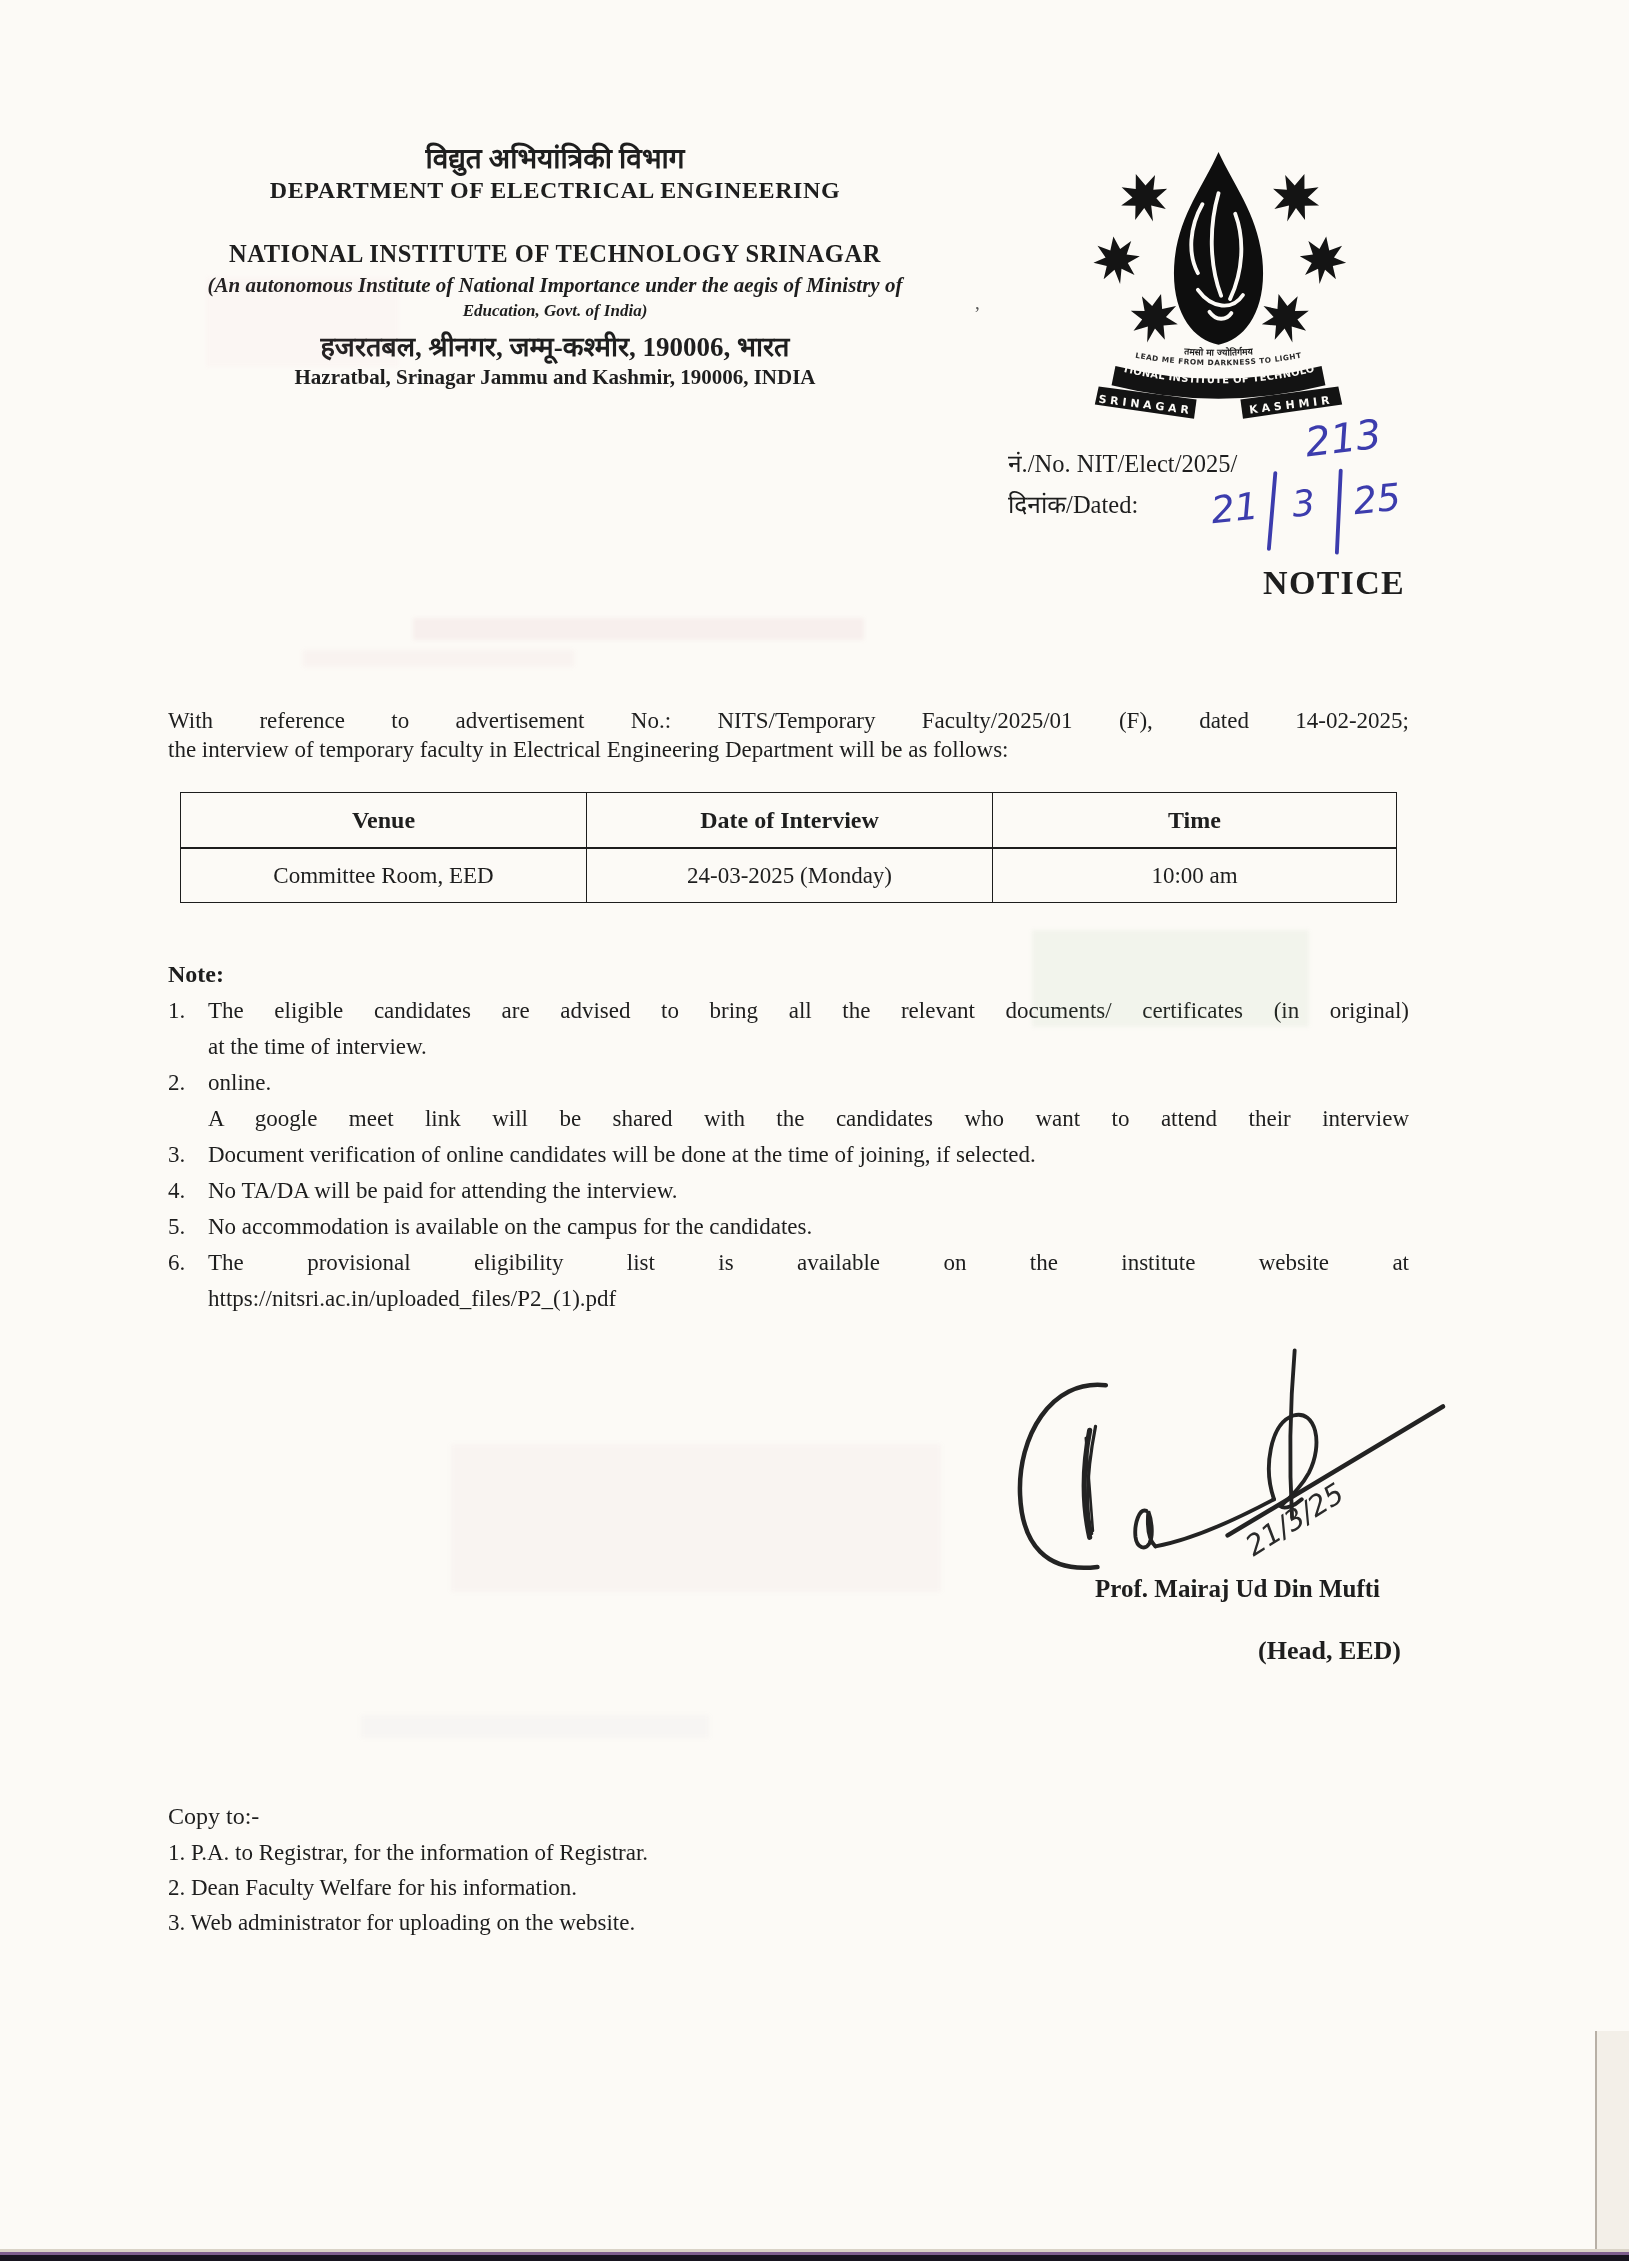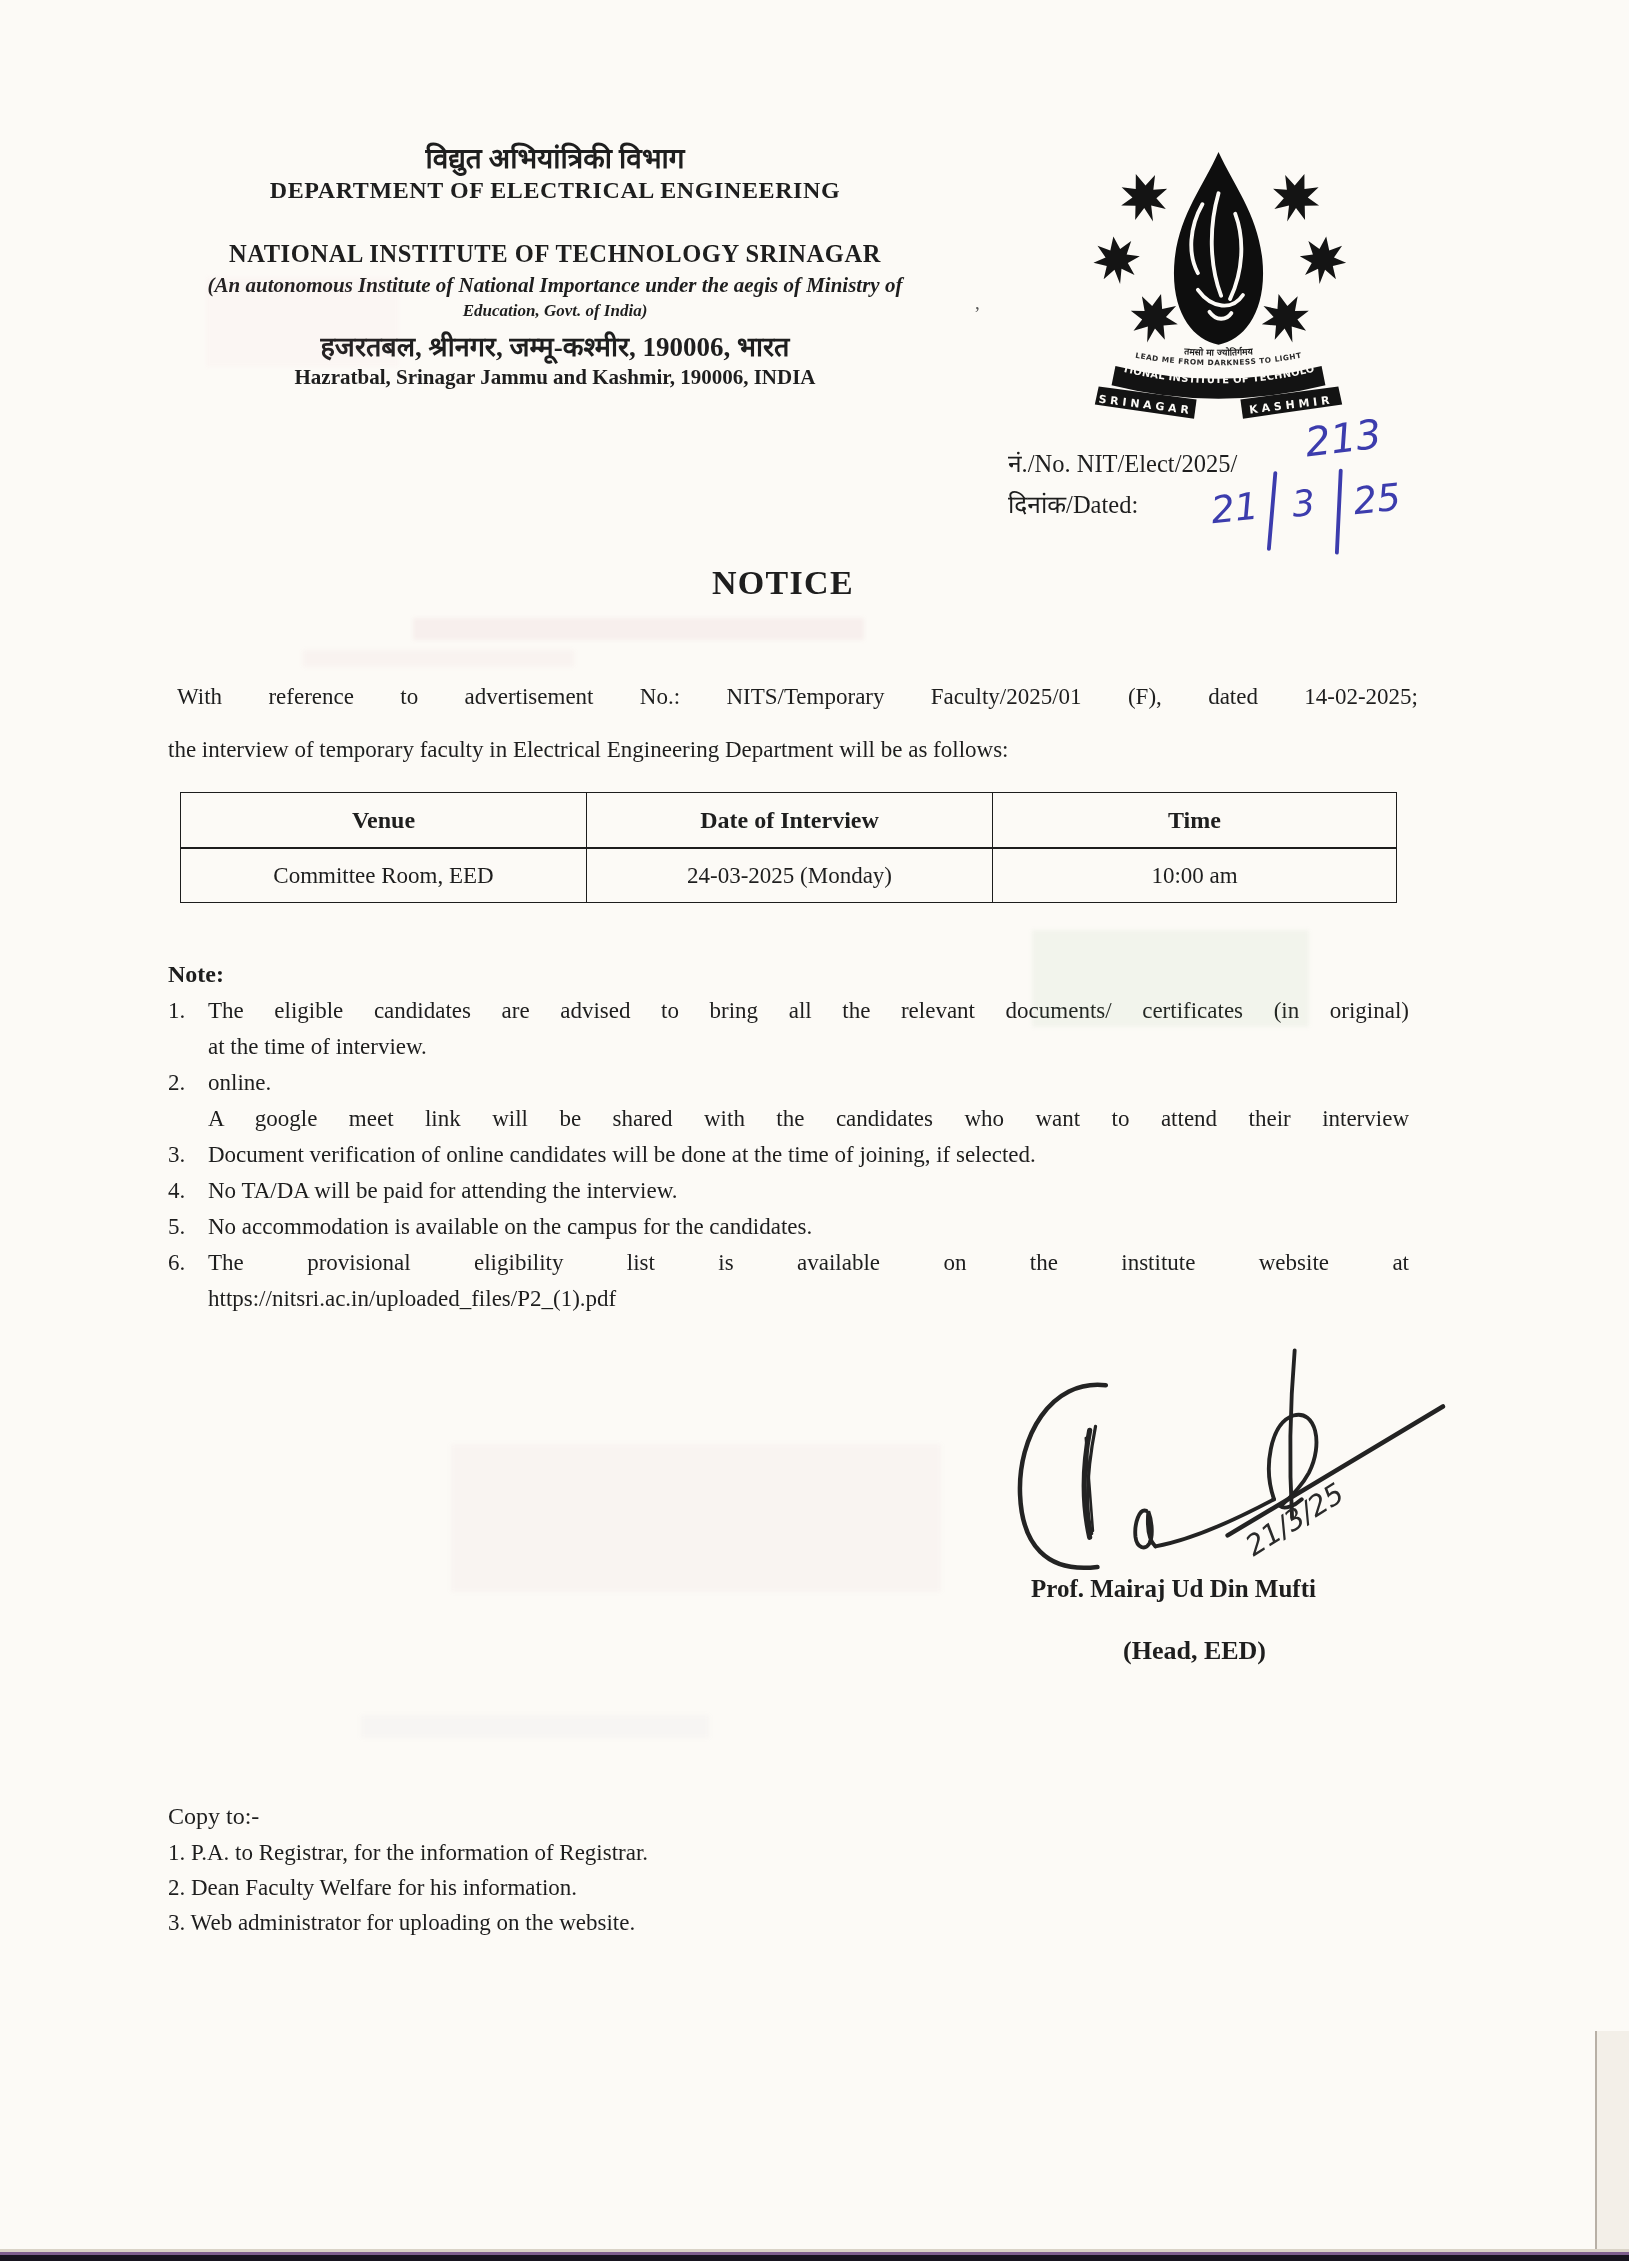--- a/index.html
+++ b/index.html
@@ -2,21 +2,21 @@
 <html style="font-size:10.3px"><head>
 <meta charset="utf-8">
 <style>
   html,body{margin:0;padding:0;background:#e8e6e2;}
   .page{
     position:relative;width:1630px;height:2261px;margin:0 auto;
     background:#fcfaf6;overflow:hidden;
     font-family:"Liberation Serif","DejaVu Serif",serif;color:#1e1e1e;
   }
   .abs{position:absolute;}
-  .ctr{text-align:center;}
+  .ctr{text-align:right;}
   .b{font-weight:bold;}
   .i{font-style:italic;}
   .nw{white-space:nowrap;}
   .jall{text-align:justify;text-align-last:justify;}
 
   
   .hline{left:97px;width:916px;text-align:center;}
   .h-hi1{top:138px;font-size:28px;}
   .h-en1{top:177px;font-size:24px;letter-spacing:0.6px;}
   .h-hi2{top:204px;font-size:30px;}
@@ -145,21 +145,21 @@
         <line x1="110" y1="8" x2="100" y2="126"></line>
         <line x1="212" y1="4" x2="206" y2="132"></line>
       </g>
     </svg>
   </div>
 
   <div class="abs pen-tick">’</div>
 
   <div class="abs ctr b notice-title">NOTICE</div>
 
-  <div class="abs intro jall" style="top:682px;margin-left:9px;">With reference to advertisement No.: NITS/Temporary Faculty/2025/01 (F), dated 14-02-2025;</div>
+  <div class="abs intro jall" style="top:706px;">With reference to advertisement No.: NITS/Temporary Faculty/2025/01 (F), dated 14-02-2025;</div>
   <div class="abs intro" style="top:735px;">the interview of temporary faculty in Electrical Engineering Department will be as follows:</div>
 
   <table class="abs itable">
     <colgroup>
         <col style="width:406px">
         <col style="width:406px">
         <col style="width:404px">
       </colgroup>
     <thead>
       <tr>

